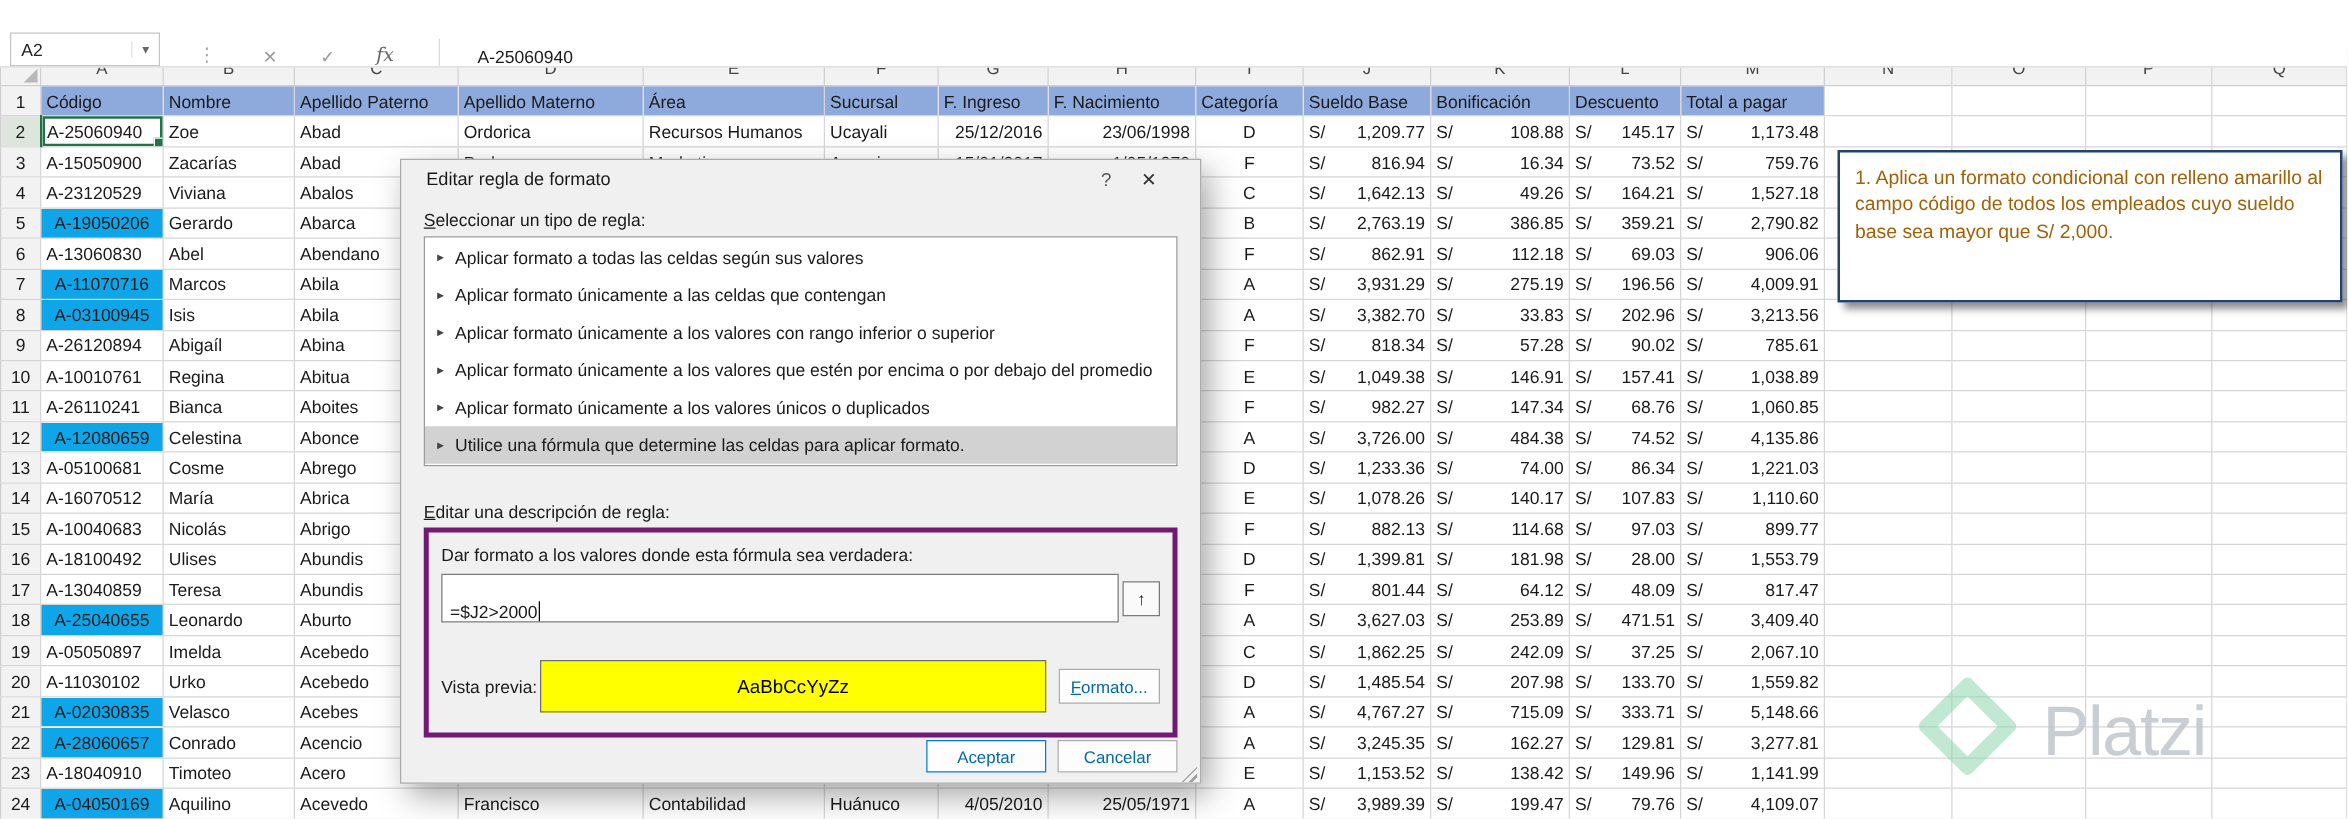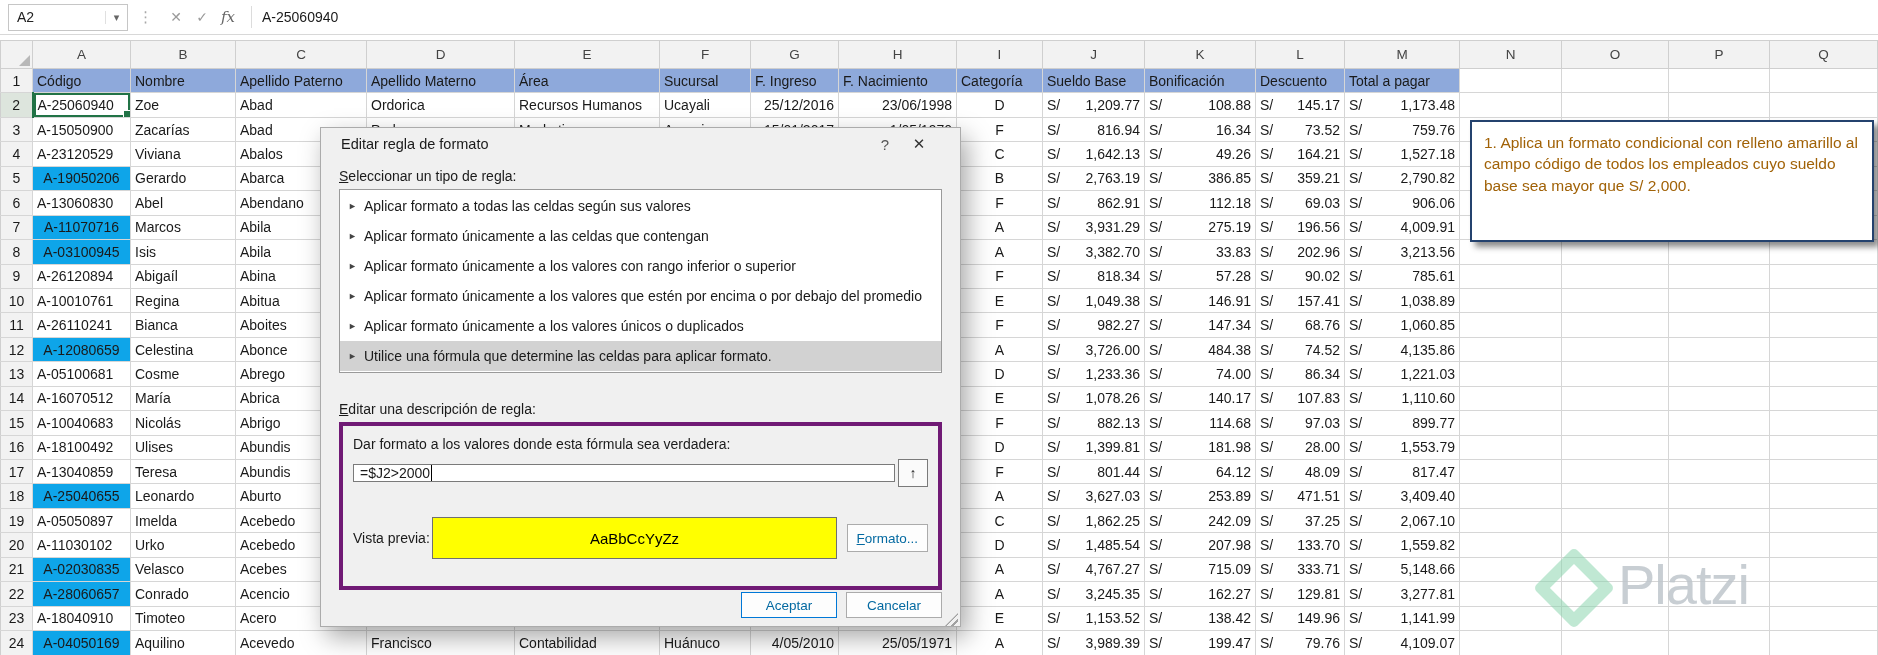--- a/index.html
+++ b/index.html
@@ -1,22 +1,22 @@
 <!DOCTYPE html>
 <html><head>
 <meta charset="utf-8">
 <style>
   * { margin:0; padding:0; box-sizing:border-box; }
   html,body { width:1878px; height:655px; }
   body { font-family:"Liberation Sans", sans-serif; background:#fff; overflow:hidden; }
   .app { position:relative; width:1878px; height:655px; background:#fff; overflow:hidden; }
 
   
-  .formula-bar { position:absolute; top:0; left:0; width:100%; height:35px; background:#fff;
-    border-bottom:1px solid #D8D8D8; display:flex; align-items:center; z-index:5; }
+  .formula-bar { position:absolute; top:0; left:0; width:100%; height:54px; background:#fff;
+    border-bottom:1px solid #D8D8D8; display:flex; align-items:flex-end; z-index:5;gap:20px; }
   .name-box { margin-left:8px; width:120px; height:27px; border:1px solid #C6C6C6; background:#fff;
     display:flex; align-items:center; font-size:14px; color:#222; }
   .name-box .nb-text { flex:1; padding-left:8px; }
   .name-box .nb-chev { width:22px; text-align:center; color:#666; font-size:11px; border-left:1px solid #E0E0E0; }
   .fb-dots { color:#A8A8A8; font-size:15px; margin:0 10px; }
   .fb-btn { width:26px; text-align:center; font-size:14px; color:#9A9A9A; cursor:default; }
   .fb-btn.fx { font-style:italic; font-family:"DejaVu Serif", serif; color:#666; font-size:15px; }
   .fb-divider { width:1px; height:22px; background:#DCDCDC; margin:0 10px; }
   .fb-formula { font-size:14px; color:#1a1a1a; }
 
@@ -54,21 +54,21 @@
   .section-label { margin:6px 0 5px 0; }
   .section-label::first-letter { text-decoration:underline; }
   .rule-list { background:#fff; border:1px solid #9A9A9A; height:184px; padding-top:1px; }
   .rule-item { height:30px; display:flex; align-items:center; padding:0 8px; }
   .rule-item.selected { background:#D2D2D2; }
   .rule-item .arrow { width:16px; font-size:9px; color:#444; }
   .desc-label { margin-top:28px; }
   .rule-group { margin-top:4px; border:4px solid #701a75; height:168px; padding:10px 10px; position:relative; }
   .formula-label { margin-bottom:7px; }
   .formula-row { display:flex; align-items:center; }
-  .dlg-formula-input { flex:1; height:18px; border:1px solid #7A7A7A; background:#fff;
+  .dlg-formula-input { flex:1; height:39px; border:1px solid #7A7A7A; background:#fff;
     display:flex; align-items:flex-end; padding:0 6px; font-size:14px; }
   .caret { display:inline-block; width:0; border-left:1px solid #000; height:16px; margin-left:1px; }
   .range-btn { width:30px; height:28px; margin-left:3px; border:1px solid #7A7A7A; background:#FAFAFA;
     font-size:14px; color:#222; display:flex; align-items:center; justify-content:center; }
   .preview-row { margin-top:30px; display:flex; align-items:center; }
   .preview-label { width:80px; }
   .preview-box { width:408px; height:42px; background:#FFFF00; border:1px solid #707070;
     display:flex; align-items:center; justify-content:center; font-size:15px; color:#000; }
   .btn { background:#FDFDFD; border:1px solid #ABABAB; font-size:13.5px; color:#0369a1;
     font-family:"Liberation Sans", sans-serif; }
@@ -80,21 +80,21 @@
   .grip { position:absolute; right:2px; bottom:2px; width:13px; height:13px;
     background:repeating-linear-gradient(135deg, transparent 0 3px, #A0A0A0 3px 5px);
     clip-path:polygon(100% 0, 100% 100%, 0 100%); }
 
   
   .note-box { position:absolute; left:1470px; top:120px; width:404px; min-height:122px; background:#fff;
     border:2px solid #24426E; box-shadow:5px 5px 6px rgba(0,0,0,0.45); padding:10px 12px;
     font-size:15.5px; line-height:1.38; color:#a16207; z-index:40; }
 
   
-  .watermark { position:absolute; left:1545px; top:552px; display:flex; align-items:flex-end; gap:15px; z-index:30; }
+  .watermark { position:absolute; left:1545px; top:552px; display:flex; align-items:flex-start; gap:31px; z-index:30; }
   .wm-diamond { width:58px; height:58px; border:12px solid rgba(140,214,175,0.55); border-radius:5px;
     transform:rotate(45deg); }
   .wm-text { font-size:56px; color:rgba(190,197,203,0.85); letter-spacing:-1px; }
 </style>
 </head>
 <body>
 
 <div class="app">
 
   <div class="formula-bar">

